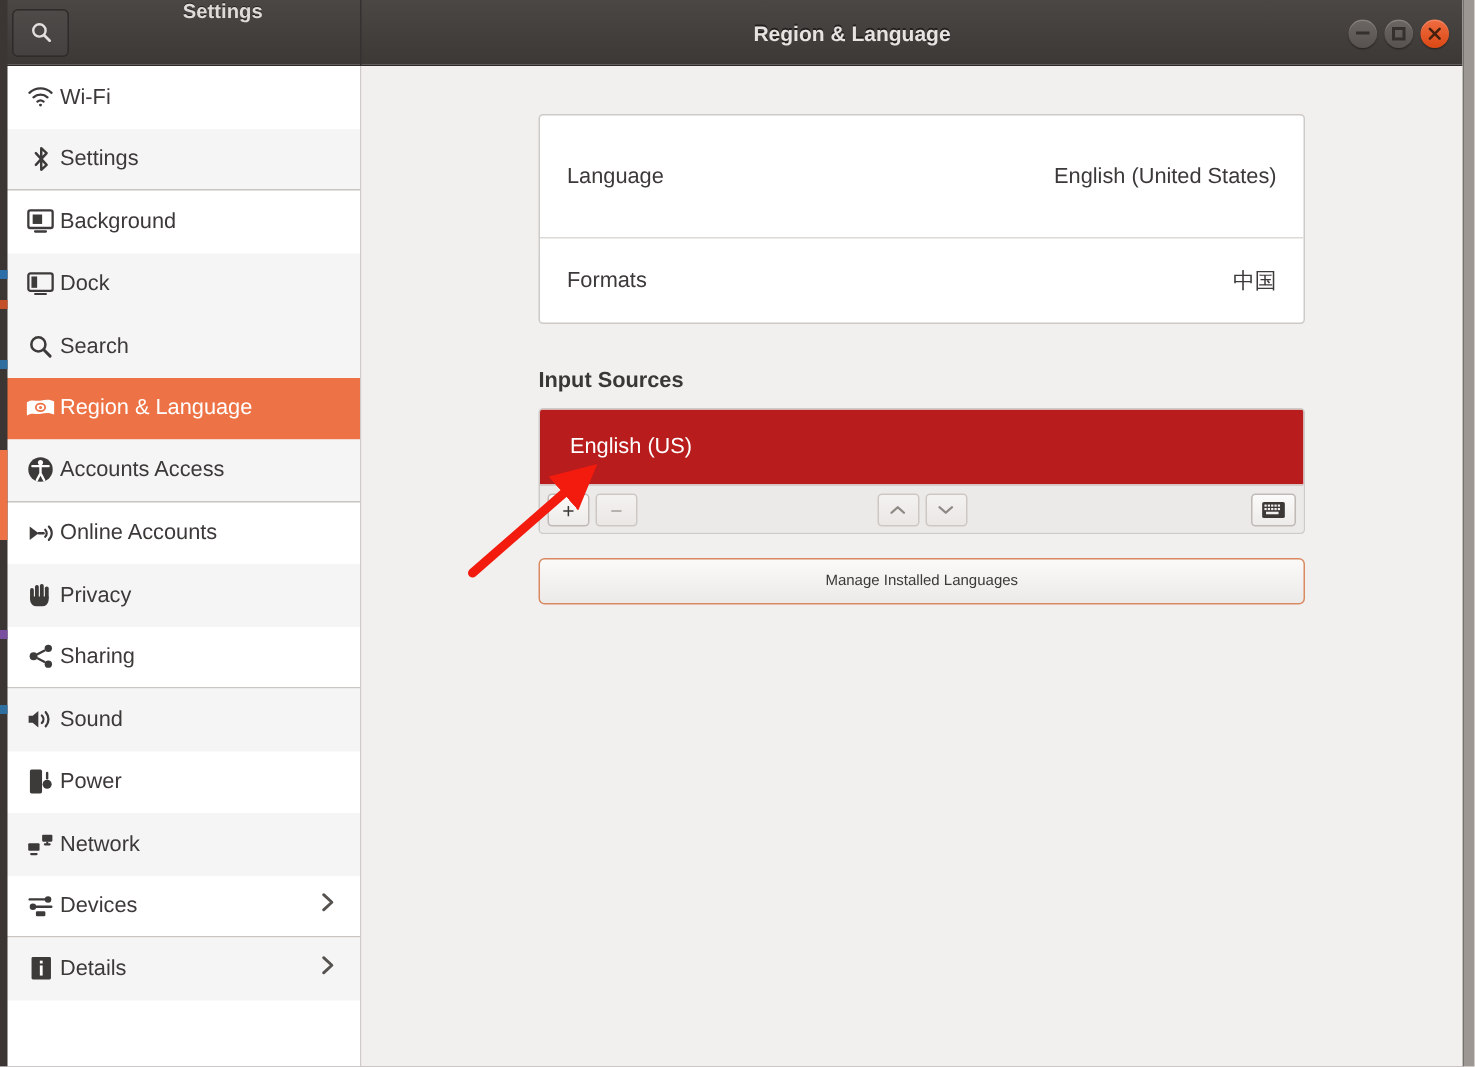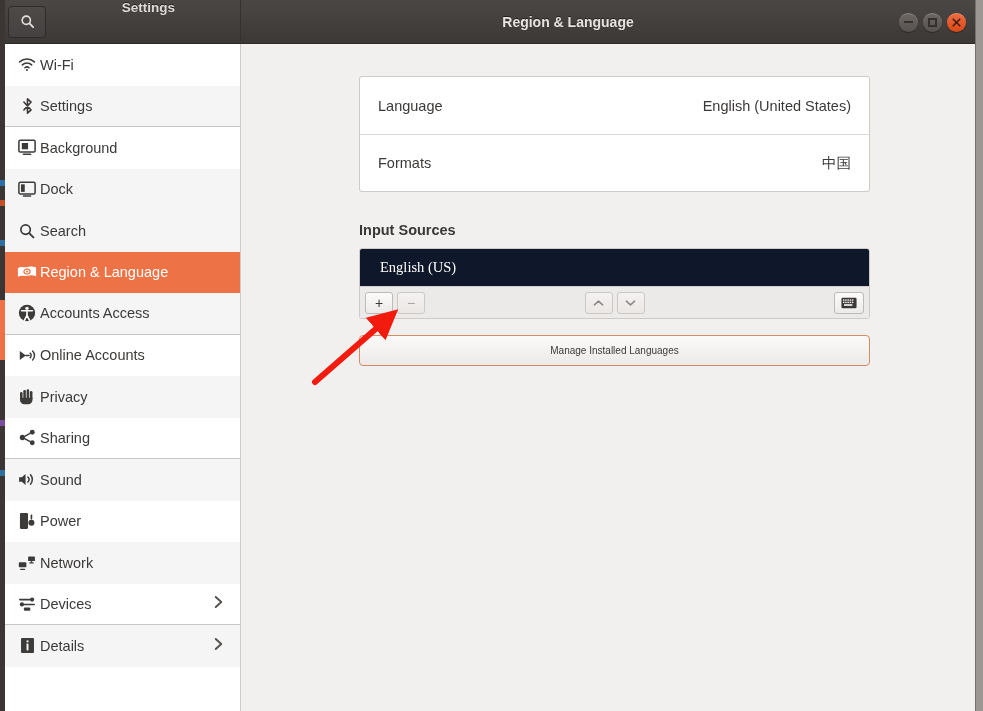--- a/index.html
+++ b/index.html
@@ -134,45 +134,45 @@
     background: #ffffff;
     border: 1px solid #cecac7;
     border-radius: 3px;
     overflow: hidden;
   }
   .card-row {
     height: 57px;
     display: flex; align-items: center; justify-content: space-between;
     padding: 0 18px;
     cursor: pointer;
+    margin-top: 12px;
   }
   .card-row + .card-row { border-top: 1px solid #dedad7; }
   .card-row .k { font-size: 14.5px; color: #3c3a38; }
   .card-row .v { font-size: 14.5px; color: #3c3a38; }
 
   .section-title {
     margin-top: 30px; margin-bottom: 10px;
     font-size: 14.5px; font-weight: bold; color: #3a3836;
   }
 
   .sources-box {
     border: 1px solid #cecac7;
     border-radius: 3px;
     overflow: hidden;
     background: #fff;
   }
   .source-item {
-    height: 37px;
-    background: #0f172a;
+    height: 50px;
+    background: #b91c1c;
     color: #fff;
     display: flex; align-items: center;
     padding-left: 20px;
     font-size: 14.5px;
     cursor: pointer;
-    font-family: Liberation Serif, serif;
   }
   .source-toolbar {
     height: 32px;
     background: #eceae9;
     border-top: 1px solid #d2cecb;
     display: flex; align-items: center;
     padding: 0 5px;
     position: relative;
   }
   .tbtn {

